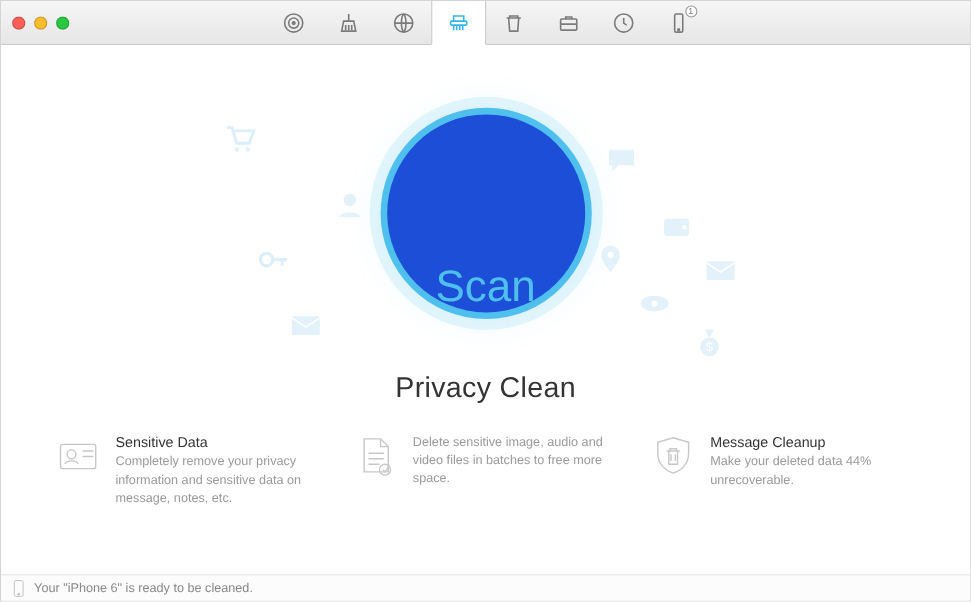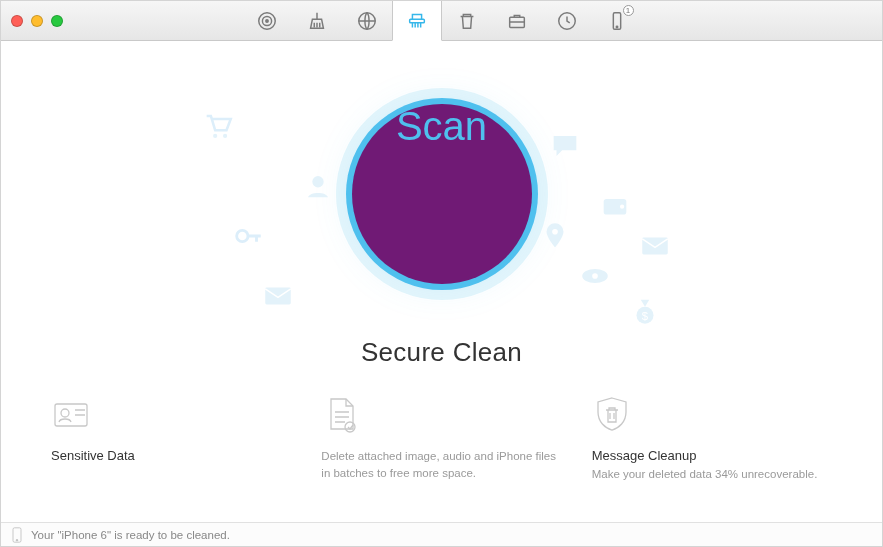--- a/index.html
+++ b/index.html
@@ -13,24 +13,24 @@
   .tabstrip { position: absolute; left: 50%; transform: translateX(-50%); display: flex; height: 100%; align-items: stretch; }
   .tab { width: 50px; display:flex; align-items:center; justify-content:center; color:#7b7b7b; }
   .tab svg { width:22px; height:22px; }
   .tab.active { background:#fff; border-left:1px solid #c9c9c9; border-right:1px solid #c9c9c9; margin-bottom:-1px; border-bottom:1px solid #fff; color:#36b7ea; }
   .tab.active svg { stroke:#36b7ea; fill:#36b7ea; }
   
   .main { flex:1; background:#fff; display:flex; flex-direction:column; align-items:center; position:relative; }
   .scan-wrap { position:relative; width:100%; height:250px; display:flex; align-items:center; justify-content:center; margin-top:28px; }
   .bgicon { position:absolute; color:#e3f2fa; }
   .bgicon svg { width:34px; height:34px; fill:#e3f2fa; }
-  .scan-btn { width:180px; height:180px; border-radius:50%; background:#701a75; display:flex; align-items:flex-start; justify-content:center; box-shadow: 0 0 0 6px #4fc0ee, 0 0 0 16px rgba(79,192,238,.15), 0 0 40px rgba(79,192,238,.15); font-size:40px; font-weight:300; color:#4fc0ee; cursor:pointer; user-select:none; }
+  .scan-btn { width:180px; height:180px; border-radius:50%; background:#1d4ed8; display:flex; align-items:flex-end; justify-content:center; box-shadow: 0 0 0 6px #4fc0ee, 0 0 0 16px rgba(79,192,238,.15), 0 0 40px rgba(79,192,238,.15); font-size:40px; font-weight:300; color:#4fc0ee; cursor:pointer; user-select:none; }
   .heading { font-size:26px; font-weight:300; color:#333; margin-top:18px; letter-spacing:.3px; }
   .features { display:flex; justify-content:center; gap:30px; margin-top:26px; width:100%; padding:0 50px; }
-  .feature { display:flex; gap:14px; width:260px;flex-direction:column; }
+  .feature { display:flex; gap:14px; width:260px; }
   .ficon { width:40px; height:40px; flex:0 0 40px; color:#c8c8c8; }
   .ficon svg { width:40px; height:40px; stroke:#c8c8c8; fill:none; stroke-width:1.3; }
   .ftext h4 { font-size:13px; font-weight:500; color:#333; margin-bottom:3px; }
   .ftext p { font-size:11.5px; line-height:1.45; color:#9a9a9a; font-weight:400; }
   
   .statusbar { height:24px; border-top:1px solid #e1e1e1; background:#fcfcfc; display:flex; align-items:center; padding:0 10px; font-size:11.5px; color:#888; gap:8px; }
   .statusbar svg { width:12px; height:16px; stroke:#bbb; fill:none; }
 </style>
 </head>
 <body>
@@ -156,60 +156,61 @@
       <span class="bgicon" style="right:310px; top:150px"><svg viewBox="0 0 24 24">
             <path d="M12 3a6 6 0 016 6c0 4-6 11-6 11S6 13 6 9a6 6 0 016-6z" fill="#e3f2fa"></path>
             <circle cx="12" cy="9" r="2" fill="#fff"></circle>
           </svg></span>
 
       <div class="scan-btn">
         <span>Scan</span>
       </div>
     </div>
 
-    <h1 class="heading">Secure Clean</h1>
+    <h1 class="heading">Privacy Clean</h1>
 
     <div class="features">
       <div class="feature">
         <div class="ficon">
           <svg viewBox="0 0 40 40">
               <rect x="4" y="10" width="32" height="22" rx="2"></rect>
               <circle cx="14" cy="19" r="4"></circle>
               <path d="M8 28c1-4 11-4 12 0"></path>
               <path d="M24 16h10M24 21h10"></path>
             </svg>
         </div>
         <div class="ftext">
           <h4>Sensitive Data</h4>
+          <p>Completely remove your privacy information and sensitive data on message, notes, etc.</p>
         </div>
       </div>
       <div class="feature">
         <div class="ficon">
           <svg viewBox="0 0 40 40">
               <path d="M10 5h15l7 7v23H10z"></path>
               <path d="M25 5v7h7"></path>
               <path d="M14 18h14M14 23h14M14 28h10"></path>
               <circle cx="29" cy="33" r="5"></circle>
               <path d="M27 33l2 2 3-4"></path>
             </svg>
         </div>
         <div class="ftext">
-          <p>Delete attached image, audio and iPhone files in batches to free more space.</p>
+          <p>Delete sensitive image, audio and video files in batches to free more space.</p>
         </div>
       </div>
       <div class="feature">
         <div class="ficon">
           <svg viewBox="0 0 40 40">
               <path d="M20 4l14 4v10c0 10-7 16-14 18C13 34 6 28 6 18V8z"></path>
               <path d="M14 16h12M16 16v12h8V16M18 19v6M22 19v6M17 16v-2h6v2"></path>
             </svg>
         </div>
         <div class="ftext">
           <h4>Message Cleanup</h4>
-          <p>Make your deleted data 34% unrecoverable.</p>
+          <p>Make your deleted data 44% unrecoverable.</p>
         </div>
       </div>
     </div>
   </div>
 
   <div class="statusbar">
     <svg viewBox="0 0 12 20">
         <rect x="1" y="1" width="10" height="18" rx="2"></rect>
         <circle cx="6" cy="16.5" r="1" fill="#bbb"></circle>
       </svg>

